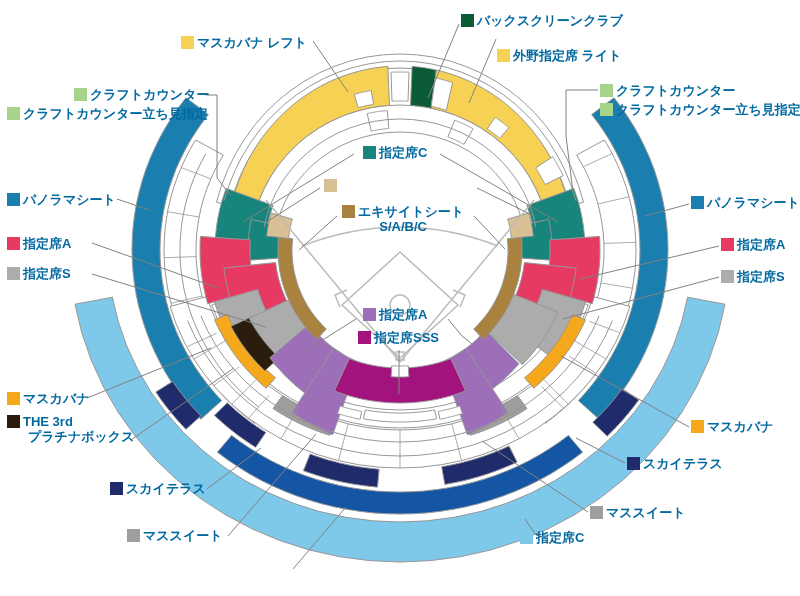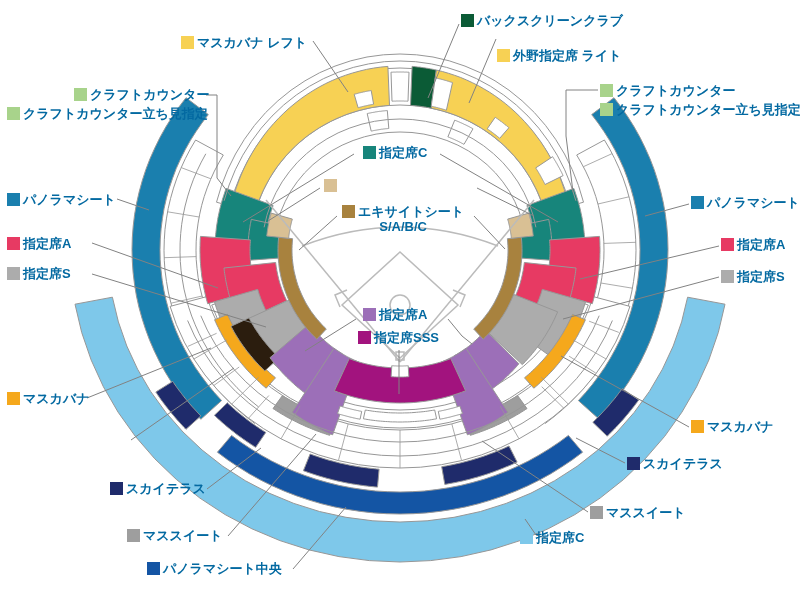--- a/index.html
+++ b/index.html
@@ -145,23 +145,23 @@
 
   <div class="lbl" style="left:181px;top:35px"><span class="sw" style="background: rgb(247, 209, 84);"></span><span>マスカバナ レフト</span></div>
   <div class="lbl" style="left:461px;top:13px"><span class="sw" style="background: rgb(11, 91, 54);"></span><span>バックスクリーンクラブ</span></div>
   <div class="lbl" style="left:497px;top:48px"><span class="sw" style="background: rgb(247, 209, 84);"></span><span>外野指定席 ライト</span></div>
   <div class="lbl" style="left:74px;top:87px"><span class="sw" style="background: rgb(168, 211, 139);"></span><span>クラフトカウンター</span></div>
   <div class="lbl" style="left:7px;top:106px"><span class="sw" style="background: rgb(168, 211, 139);"></span><span>クラフトカウンター立ち見指定</span></div>
   <div class="lbl" style="left:7px;top:192px"><span class="sw" style="background: rgb(26, 127, 174);"></span><span>パノラマシート</span></div>
   <div class="lbl" style="left:7px;top:236px"><span class="sw" style="background: rgb(231, 58, 99);"></span><span>指定席A</span></div>
   <div class="lbl" style="left:7px;top:266px"><span class="sw" style="background: rgb(172, 172, 172);"></span><span>指定席S</span></div>
   <div class="lbl" style="left:7px;top:391px"><span class="sw" style="background: rgb(245, 168, 28);"></span><span>マスカバナ</span></div>
+  <div class="lbl" style="left:7px;top:414px"><span class="sw" style="background: rgb(43, 29, 14);"></span><span>THE 3rd</span><span class="l2" style="padding-left:21px">プラチナボックス</span></div>
   <div class="lbl" style="left:110px;top:481px"><span class="sw" style="background: rgb(31, 43, 107);"></span><span>スカイテラス</span></div>
   <div class="lbl" style="left:127px;top:528px"><span class="sw" style="background: rgb(158, 158, 158);"></span><span>マススイート</span></div>
-  <div class="lbl" style="left:147px;top:561px"><span class="sw" style="background: rgb(20, 85, 164);"></span><span>パノラマシート中央</span></div>
 
   <div class="lbl" style="left:600px;top:83px"><span class="sw" style="background: rgb(168, 211, 139);"></span><span>クラフトカウンター</span></div>
   <div class="lbl" style="left:600px;top:102px"><span class="sw" style="background: rgb(168, 211, 139);"></span><span>クラフトカウンター立ち見指定</span></div>
   <div class="lbl" style="left:691px;top:195px"><span class="sw" style="background: rgb(26, 127, 174);"></span><span>パノラマシート</span></div>
   <div class="lbl" style="left:721px;top:237px"><span class="sw" style="background: rgb(231, 58, 99);"></span><span>指定席A</span></div>
   <div class="lbl" style="left:721px;top:269px"><span class="sw" style="background: rgb(172, 172, 172);"></span><span>指定席S</span></div>
   <div class="lbl" style="left:691px;top:419px"><span class="sw" style="background: rgb(245, 168, 28);"></span><span>マスカバナ</span></div>
   <div class="lbl" style="left:627px;top:456px"><span class="sw" style="background: rgb(31, 43, 107);"></span><span>スカイテラス</span></div>
   <div class="lbl" style="left:590px;top:505px"><span class="sw" style="background: rgb(158, 158, 158);"></span><span>マススイート</span></div>
   <div class="lbl" style="left:520px;top:530px"><span class="sw" style="background: rgb(126, 200, 234);"></span><span>指定席C</span></div>

